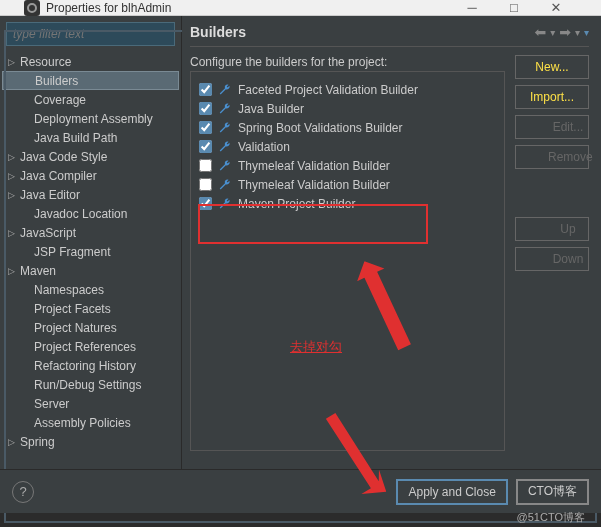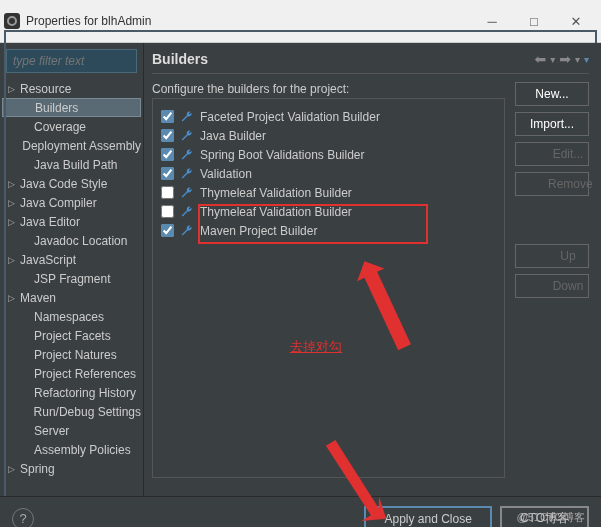--- a/index.html
+++ b/index.html
@@ -1,27 +1,27 @@
 <!DOCTYPE html>
 <html><head>
 <meta charset="utf-8">
 <style>
 * { margin: 0; padding: 0; box-sizing: border-box; font-family: "Segoe UI", sans-serif; }
 body { width: 601px; height: 527px; background: #2b2b2b; overflow: hidden; }
 
-.titlebar { height: 43px; background: #f0f0f0; display: flex; align-items: center; padding: 0 4px; border-bottom: 1px solid #ccc; }
+.titlebar { height: 16px; background: #f0f0f0; display: flex; align-items: center; padding: 0 24px; border-bottom: 1px solid #ccc; }
 .titlebar .app-icon { width: 16px; height: 16px; background: #333; border-radius: 3px; margin-right: 6px; position: relative; }
 .titlebar .app-icon::after { content: ""; position: absolute; inset: 3px; border: 2px solid #999; border-radius: 50%; }
 .titlebar .title { font-size: 12px; color: #333; flex: 1; }
 .win-controls { display: flex; }
 .win-btn { width: 42px; height: 30px; display: flex; align-items: center; justify-content: center; color: #555; font-size: 13px; cursor: pointer; }
 
 .body-wrap { display: flex; height: 453px; background: #3a3f41; }
 
-.sidebar { width: 144px; background: #3a3f41; border-right: 1px solid #2a2a2a; display: flex; flex-direction: column; }
+.sidebar { width: 182px; background: #3a3f41; border-right: 1px solid #2a2a2a; display: flex; flex-direction: column; }
 .filter-input { margin: 6px; padding: 4px 6px; background: #2d4a5a; border: 1px solid #4a6a7a; color: #aaa; font-size: 12px; font-style: italic; }
 .tree { flex: 1; overflow-y: auto; padding: 0 2px; }
 .tree-item { display: flex; align-items: center; height: 19px; padding-left: 6px; color: #ccc; font-size: 12px; cursor: pointer; white-space: nowrap; }
 .tree-item.selected { background: #5a6a74; border: 1px solid #7a8a94; }
 .tree-item .arrow { width: 12px; font-size: 9px; color: #aaa; }
 .tree-item.child { padding-left: 20px; }
 
 .main { flex: 1; background: #3a3f41; display: flex; flex-direction: column; padding: 8px 12px 8px 8px; position: relative; }
 .main-header { display: flex; align-items: center; border-bottom: 1px solid #555; padding-bottom: 6px; margin-bottom: 8px; }
 .main-header h1 { color: #ddd; font-size: 14px; font-weight: bold; flex: 1; }
@@ -32,34 +32,34 @@
 .main-body { display: flex; gap: 10px; flex: 1; }
 .builder-area { flex: 1; }
 .config-label { color: #ccc; font-size: 12px; margin-bottom: 2px; }
 .builder-list { border: 1px solid #555; height: 380px; padding: 8px; position: relative; }
 .builder-row { display: flex; align-items: center; height: 19px; gap: 6px; color: #ccc; font-size: 12px; }
 .builder-row input[type=checkbox] { accent-color: #5a8ab0; width: 13px; height: 13px; cursor: pointer; }
 .wrench-icon { width: 14px; height: 14px; display: inline-flex; align-items: center; justify-content: center; }
 .wrench-icon svg { fill: #4a90d0; }
 
 .button-col { width: 74px; display: flex; flex-direction: column; gap: 6px; }
-.btn { height: 24px; background: #3a3f41; border: 1px solid #666; color: #ffffff; font-size: 12px; cursor: pointer; }
+.btn { height: 24px; background: #3a3f41; border: 1px solid #666; color: #fde047; font-size: 12px; cursor: pointer; }
 .btn:disabled { color: #666; cursor: default; padding-left: 32px; }
 .btn-gap { height: 36px; }
 
 .highlight-box { position: absolute; border: 2px solid #e03030; pointer-events: none; }
 .box1 { left: 198px; top: 204px; width: 230px; height: 40px; }
 .arrow1 { position: absolute; left: 370px; top: 250px; transform: rotate(-25deg); pointer-events: none; }
 .arrow1 svg { fill: #e03030; }
 .annotation1 { position: absolute; left: 290px; top: 338px; color: #e03030; font-size: 13px; pointer-events: none; text-decoration: underline; }
 
 .footer { height: 44px; background: #3a3f41; display: flex; align-items: center; padding: 0 12px; border-top: 1px solid #2a2a2a; position: relative; }
 .help-icon { width: 22px; height: 22px; border: 1px solid #777; border-radius: 50%; display: flex; align-items: center; justify-content: center; color: #aaa; font-size: 13px; cursor: pointer; }
 .footer .spacer { flex: 1; }
-.footer-btn { height: 26px; background: #3a3f41; border: 1px solid #666; color: #ccc; font-size: 12px; padding: 0 18px; margin-left: 8px; cursor: pointer; }
+.footer-btn { height: 26px; background: #3a3f41; border: 1px solid #666; color: #ccc; font-size: 12px; padding: 0 10px; margin-left: 8px; cursor: pointer; }
 .footer-btn.primary { border: 2px solid #5a8ab0; }
 .footer-btn.secondary { border: 2px solid #888; text-align: right; }
 .arrow2 { position: absolute; left: 310px; top: -45px; transform: rotate(32deg); pointer-events: none; }
 .arrow2 svg { fill: #e03030; }
 .watermark { position: absolute; right: 16px; bottom: 2px; color: #aaa; font-size: 11px; pointer-events: none; margin-left: 28px; }
 .outer-border { position: absolute; inset: 30px 4px 4px 4px; border: 2px solid #4a5a66; pointer-events: none; }
 </style>
 </head>
 <body>
 

